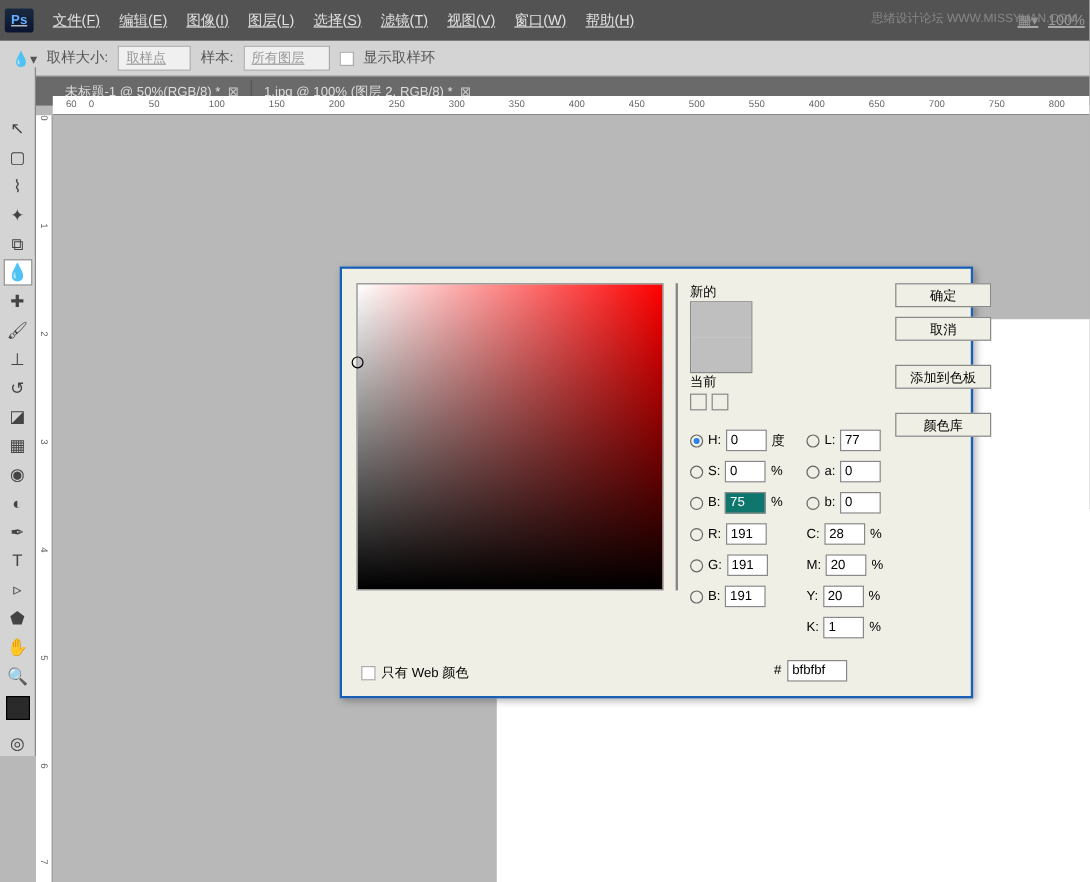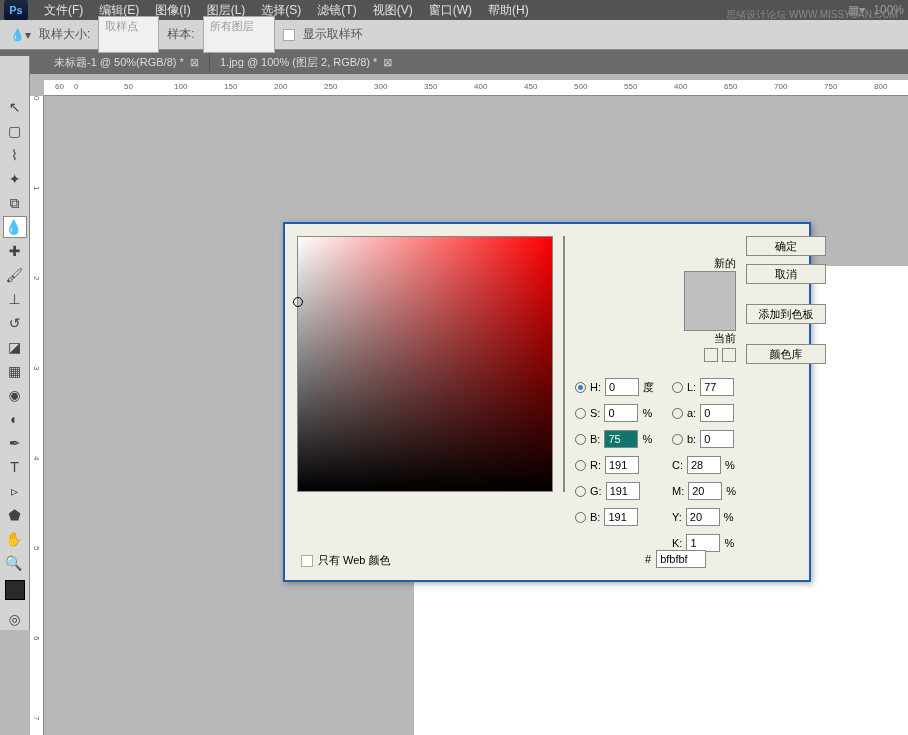--- a/index.html
+++ b/index.html
@@ -1,26 +1,26 @@
 <!DOCTYPE html>
 <html><head>
   <meta charset="utf-8">
   <style>
     * { margin: 0; padding: 0; box-sizing: border-box; font-family: "Microsoft YaHei", Arial, sans-serif; }
     body { width: 908px; height: 735px; background: #b8b8b8; overflow: hidden; position: relative; }
     
-    .menubar { background: #535353; height: 20px; display: flex; align-items: center; padding: 0 4px; color: #e0e0e0; font-size: 12px; }
+    .menubar { background: #535353; height: 34px; display: flex; align-items: center; padding: 0 4px; color: #e0e0e0; font-size: 12px; text-decoration: underline; }
     .ps-icon { width: 24px; height: 20px; background: linear-gradient(#1a2940,#0a1530); border-radius: 2px; display: flex; align-items: center; justify-content: center; color: #67b0ff; font-weight: bold; font-size: 11px; margin-right: 8px; }
     .menu-item { padding: 4px 8px; cursor: pointer; }
     .menu-right { margin-left: auto; display: flex; align-items: center; gap: 8px; color: #999; }
     .watermark { position: absolute; right: 10px; top: 8px; color: #888; font-size: 10px; }
     
     .options-bar { background: #d4d4d4; height: 30px; border-bottom: 1px solid #888; display: flex; align-items: center; padding: 0 10px; font-size: 12px; gap: 8px; color: #555; }
     .opt-label { color: #555; }
-    .opt-select { background: #f0f0f0; border: 1px solid #aaa; padding: 2px 20px 18px 6px; font-size: 11px; color: #999; position: relative; }
+    .opt-select { background: #f0f0f0; border: 1px solid #aaa; padding: 2px 20px 2px 6px; font-size: 11px; color: #999; position: relative; text-decoration: underline; }
     .opt-check { width: 12px; height: 12px; border: 1px solid #aaa; background: #fff; }
     
     .tabs-bar { background: #6a6a6a; height: 24px; display: flex; align-items: center; padding-left: 44px; font-size: 11px; color: #ddd; }
     .tab { padding: 4px 10px; display: flex; align-items: center; gap: 6px; }
     .tab-close { color: #ccc; }
     .tab-sep { width: 1px; height: 18px; background: #555; }
     
     .ruler-h { position: absolute; top: 80px; left: 44px; right: 0; height: 16px; background: #fff; border-bottom: 1px solid #888; font-size: 8px; color: #666; overflow: hidden; }
     .ruler-h .tick { position: absolute; top: 2px; }
     
@@ -35,21 +35,21 @@
     .canvas-area { position: absolute; left: 44px; top: 96px; right: 0; bottom: 0; background: #b8b8b8; }
     .doc-white { position: absolute; left: 370px; top: 170px; width: 500px; height: 500px; background: #fff; }
     
     .picker { position: absolute; left: 283px; top: 222px; width: 528px; height: 360px; background: #f0efe5; border: 2px solid #1a5fb4; box-shadow: 2px 2px 6px rgba(0,0,0,0.3); }
     .picker-title { background: linear-gradient(#2a82e8,#1a5fb4); color: #fff; padding: 4px 8px; font-size: 12px; display: flex; justify-content: space-between; align-items: center; }
     .close-btn { width: 18px; height: 16px; background: #e04030; color: #fff; display: flex; align-items: center; justify-content: center; font-size: 11px; border: 1px solid #fff; }
     .picker-body { padding: 12px; display: flex; gap: 10px; font-size: 11px; }
     .sv-box { width: 256px; height: 256px; position: relative; background: linear-gradient(to top, #000, transparent), linear-gradient(to right, #fff, #ff0000); border: 1px solid #888; }
     .sv-cursor { position: absolute; width: 10px; height: 10px; border: 1px solid #000; border-radius: 50%; left: -5px; top: 60px; }
     .hue-bar { width: 18px; height: 256px; background: linear-gradient(to top, #f00, #ff0, #0f0, #0ff, #00f, #f0f, #f00); border: 1px solid #888; }
-    .preview-col { display: flex; flex-direction: column; align-items: flex-end; gap: 0; margin-top: 20px; }
+    .preview-col { display: flex; flex-direction: column; align-items: flex-start; gap: 0; }
     .preview-box { width: 52px; height: 60px; border: 1px solid #888; }
     .preview-box .new { height: 50%; background: #bfbfbf; }
     .preview-box .cur { height: 50%; background: #bfbfbf; }
     .cube-icon { width: 14px; height: 14px; border: 1px solid #888; }
     .field-row { display: flex; align-items: center; gap: 4px; }
     .radio { width: 11px; height: 11px; border: 1px solid #666; border-radius: 50%; }
     .radio.on::after { content: ''; display: block; width: 5px; height: 5px; background: #2a82e8; border-radius: 50%; margin: 2px; }
     .fld-input { width: 34px; height: 18px; border: 1px solid #888; background: #fff; font-size: 11px; padding: 0 3px; text-align: left; }
     .fld-input.sel { background: #0f766e; color: #fff; }
     .col-right { display: flex; flex-direction: column; gap: 8px; align-items: flex-end; }

